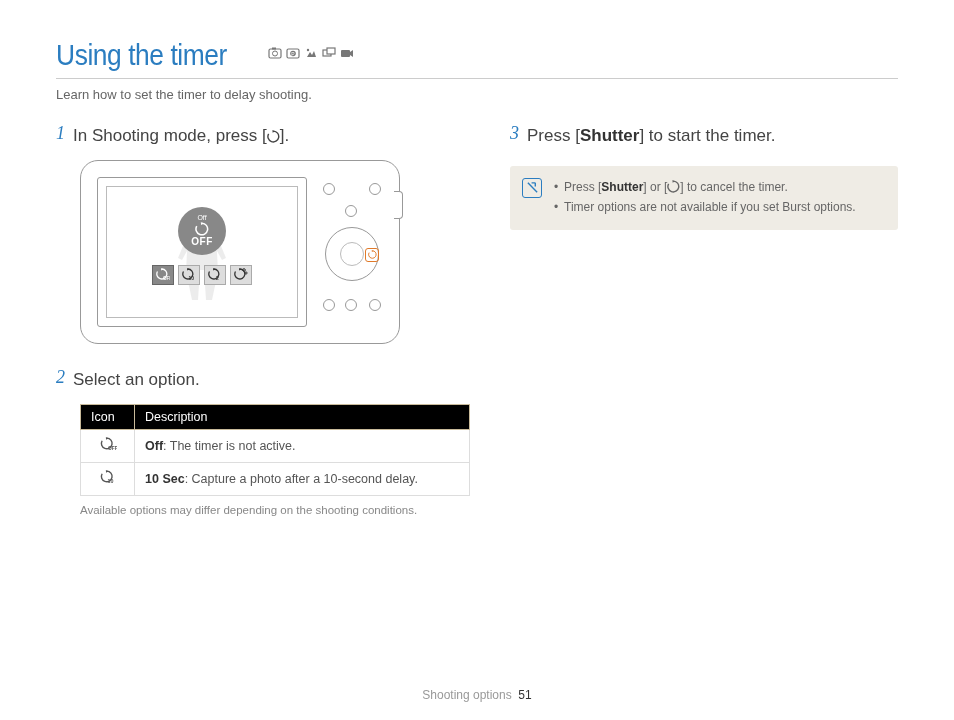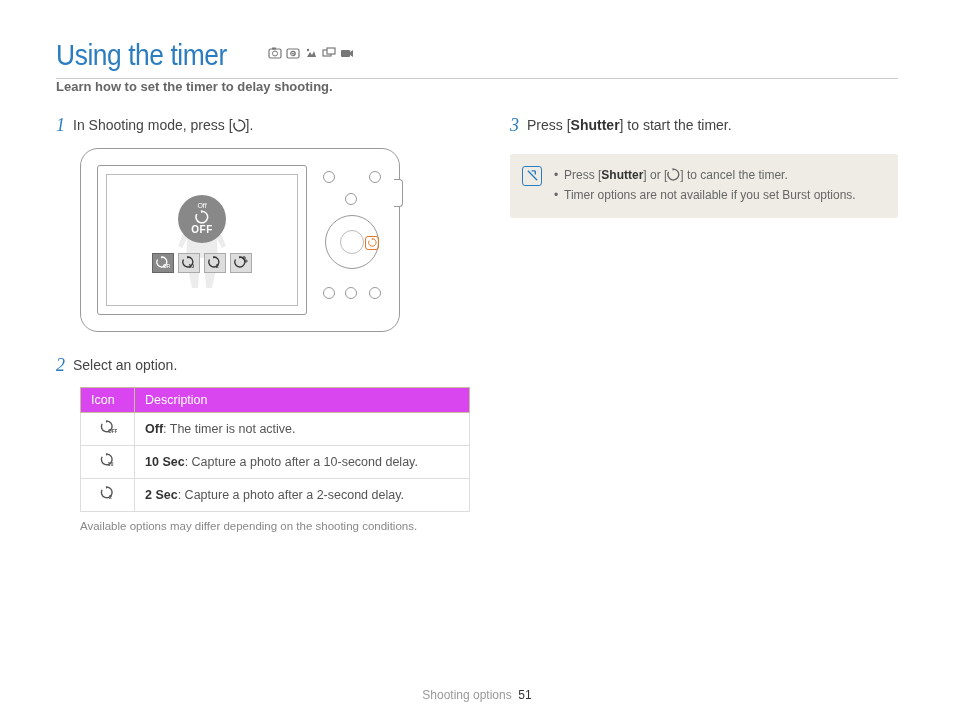--- a/index.html
+++ b/index.html
@@ -20,26 +20,26 @@
     letter-spacing: -0.5px;
     display: inline-block;
     margin-right: 14px;
     font-family: "Arial Narrow", Arial, sans-serif;
     transform: scaleX(0.88);
     transform-origin: left;
   }
   .mode-icons { display: inline-flex; gap: 4px; position: relative; top: -5px; color: #777; font-size:13px;}
   .mode-icons span { display:inline-flex; align-items:center; justify-content:center; width:14px; height:14px; }
   hr.divider { border: none; border-top: 1px solid #ccc; margin-top: 6px; }
-  .subtitle { font-size: 13px; color: #666; font-weight: bold; }
+  .subtitle { margin-top: 8px; font-size: 13px; color: #666; }
   .columns { display: flex; gap: 40px; margin-top: 22px; }
   .col { flex: 1 1 50%; }
   .step { display: flex; align-items: flex-start; gap: 8px; margin-bottom: 12px; }
   .step-num { font-size: 18px; color: #2b7dc0; font-style: italic; font-weight: 400; font-family: Georgia, serif; line-height: 1; }
-  .step-text { font-size: 14px; color: #444; line-height: 1.4; }
+  .step-text { font-size: 17px; color: #444; line-height: 1.4; }
   .timer-icon-inline { display:inline-block; width:13px; height:13px; vertical-align:-2px; }
   .timer-icon-inline svg { width:100%; height:100%; }
   .bold { font-weight: 700; color:#333;margin-top:44px; }
   
   .camera-wrap { padding-left: 24px; margin-bottom: 24px; }
   .camera { width: 320px; height: 184px; border: 1.5px solid #999; border-radius: 18px; position: relative; background:#fff; }
   .camera:after { content:""; position:absolute; right:-4px; top:30px; width:8px; height:26px; background:#fff; border:1.5px solid #999; border-left:none; border-radius:0 4px 4px 0; }
   .screen { position:absolute; left:16px; top:16px; width:210px; height:150px; border:1.5px solid #999; border-radius:3px; }
   .screen-inner { position:absolute; inset:8px; border:1px solid #bbb; display:flex; flex-direction:column; align-items:center; justify-content:center; }
   .person { position:absolute; width:60px; height:100px; opacity:0.18; }
@@ -51,21 +51,21 @@
   .opt-box { width:22px; height:20px; background:#ddd; border:1px solid #aaa; display:flex; align-items:center; justify-content:center; font-size:10px; color:#333;}
   .opt-box.sel{ background:#888; color:#fff; border-color:#666;}
   .ctrl-area{ position:absolute; right:12px; top:18px; width:70px; height:150px;}
   .small-circ{ width:12px; height:12px; border:1.2px solid #999; border-radius:50%; position:absolute; }
   .big-ring{ width:54px; height:54px; border:1.5px solid #999; border-radius:50%; position:absolute; left:8px; top:48px;}
   .big-ring:before{content:""; position:absolute; inset:14px; border:1px solid #bbb; border-radius:50%;}
   .orange-btn{ position:absolute; width:14px; height:14px; border:1.5px solid #e07a2a; border-radius:3px; right:-1px; top:20px; display:flex; align-items:center; justify-content:center;}
   .orange-btn svg{width:9px;height:9px;}
   
   .tbl { width: 390px; border-collapse: collapse; margin-top: 4px; margin-left:24px; font-size:12.5px;}
-  .tbl th { background:#d946ef; color:#fff; font-weight:400; text-align:left; padding:5px 10px; border:1px solid #c9bb9b; font-size:12.5px;}
+  .tbl th { background:#000000; color:#fff; font-weight:400; text-align:left; padding:5px 10px; border:1px solid #c9bb9b; font-size:12.5px;}
   .tbl th:first-child{width:54px;}
   .tbl td { border:1px solid #ddd; padding:7px 10px; color:#555; vertical-align:middle;}
   .tbl td.icon-cell{ text-align:center; width:54px;}
   .tbl td.icon-cell svg{width:18px; height:15px;}
   .caption { font-size:11.5px; color:#888; margin-top:8px; margin-left:24px;}
   
   .bullet-list { list-style:none; padding-left: 28px; margin-top:6px;}
   .bullet-list li { position:relative; padding-left:12px; font-size:13px; color:#555; line-height:1.5; margin-bottom:2px;}
   .bullet-list li:before{content:"•"; position:absolute; left:0; color:#555;}
   .note-box { background:#efece5; border-radius:3px; padding:12px 14px 12px 44px; margin-top:18px; position:relative; font-size:12px; color:#666;}
@@ -232,26 +232,20 @@
                 <use href="#timer-off"></use>
               </svg></td>
         <td><span class="bold">Off</span><span>: The timer is not active.</span></td>
       </tr>
       <tr>
         <td class="icon-cell"><svg viewBox="0 0 14 14">
                 <use href="#timer-10"></use>
               </svg></td>
         <td><span class="bold">10 Sec</span><span>: Capture a photo after a 10-second delay.</span></td>
       </tr>
-      <tr>
-        <td class="icon-cell"><svg viewBox="0 0 14 14">
-                <use href="#timer-2"></use>
-              </svg></td>
-        <td><span class="bold">2 Sec</span><span>: Capture a photo after a 2-second delay.</span></td>
-      </tr>
     </tbody>
       </table>
     <div class="caption">Available options may differ depending on the shooting conditions.</div>
   </div>
 
   <div class="col">
     <div class="step">
       <span class="step-num">3</span>
       <span class="step-text">
         <span>Press [</span><span class="bold">Shutter</span><span>] to start the timer.</span>

